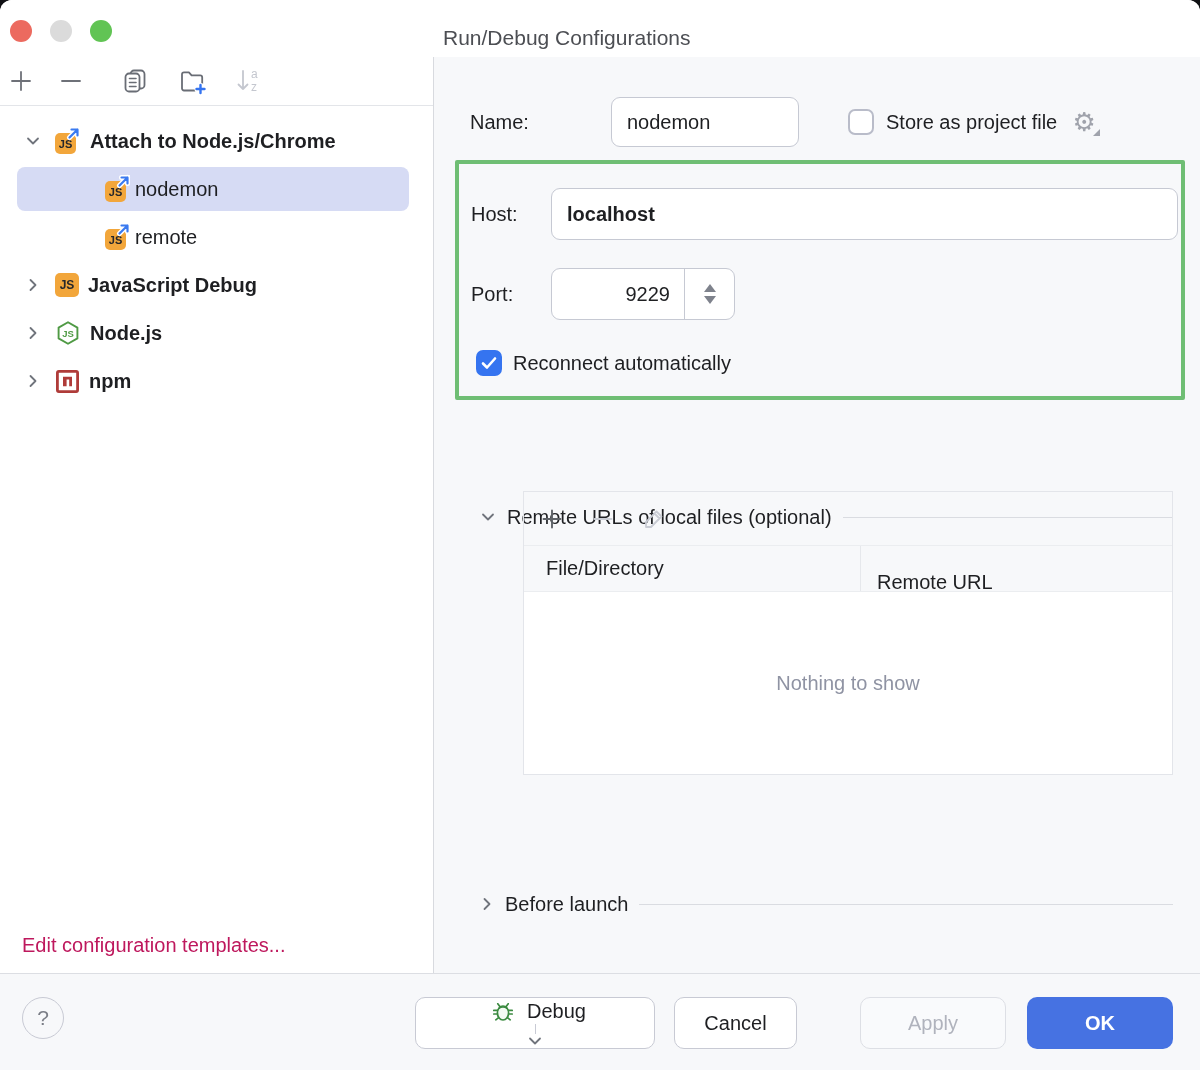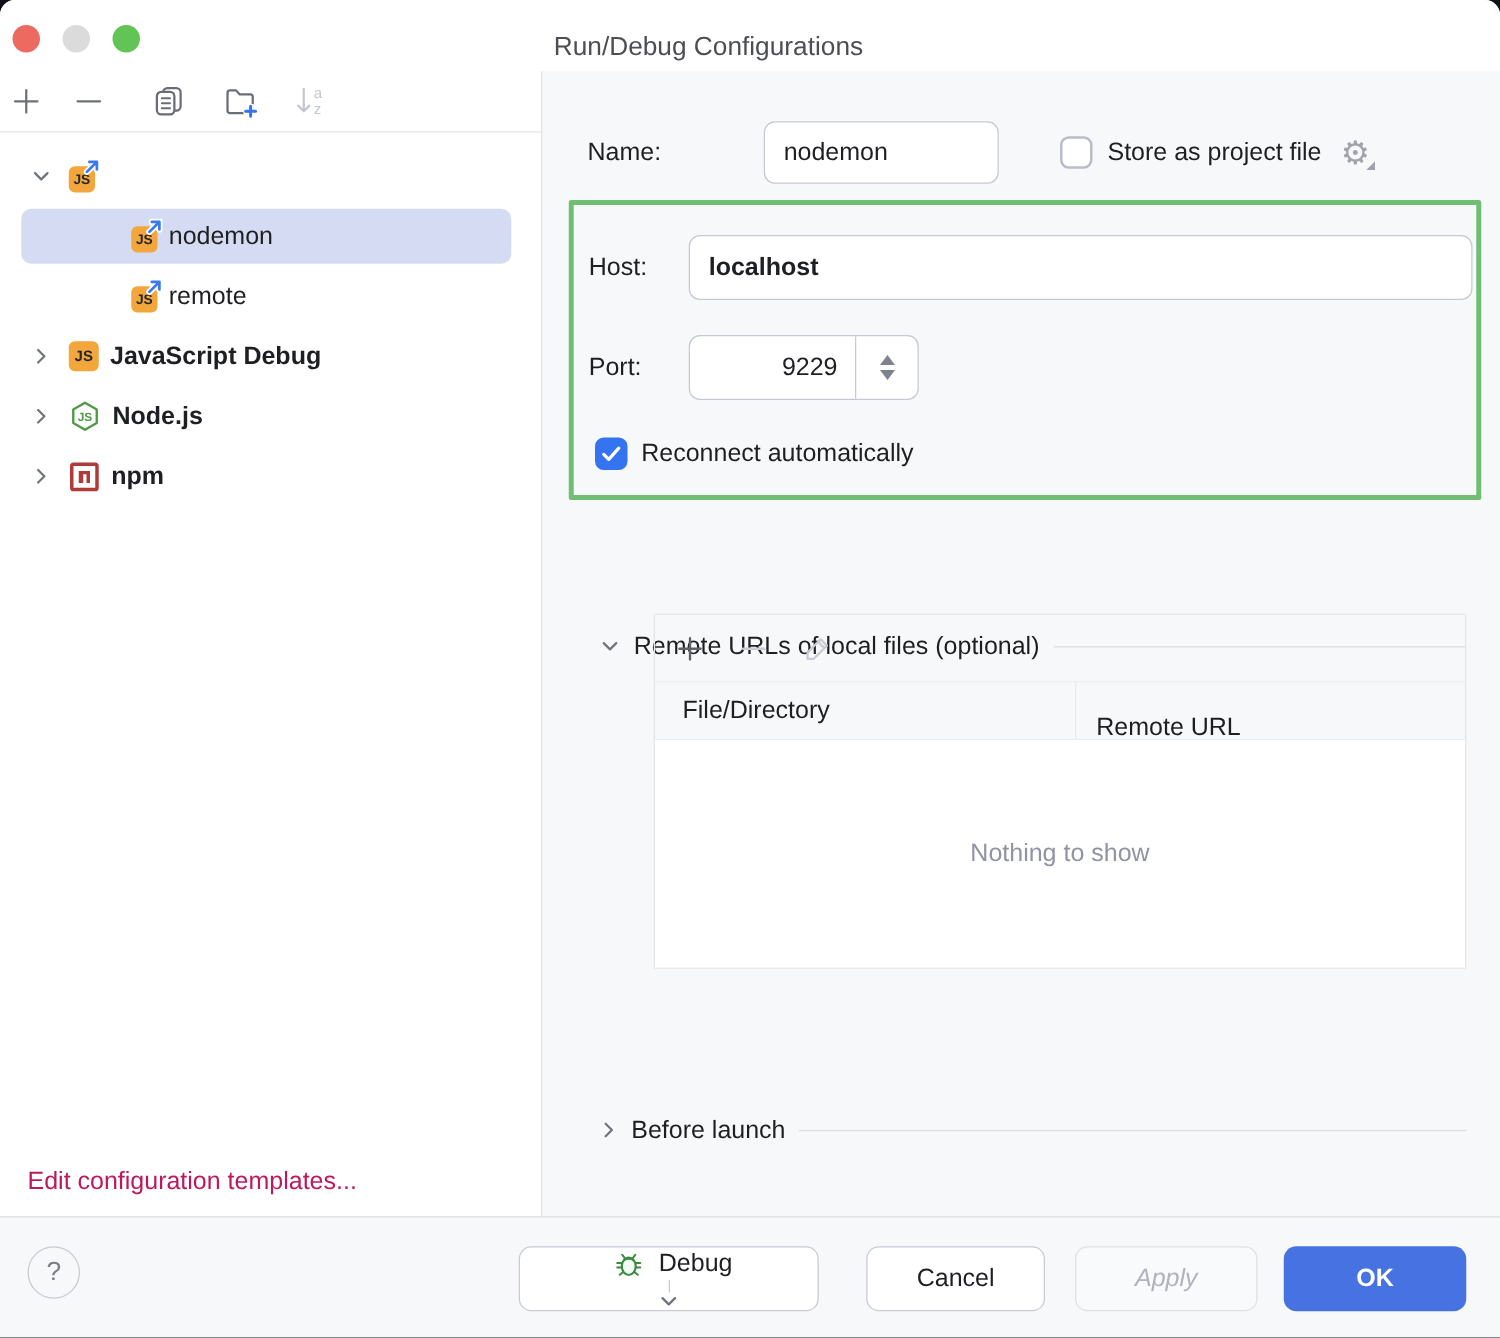--- a/index.html
+++ b/index.html
@@ -68,22 +68,22 @@
   .tbl-col2{padding-left:16px;margin-top:28px;}
   .tbl-body{flex:1;background:#FFFFFF;display:flex;align-items:center;justify-content:center;font-size:20px;color:#8F93A3;}
   
   .footer{position:relative;height:97px;background:#F7F8FA;border-top:1px solid #DCDEE3;}
   .btn{position:absolute;top:23px;height:52px;border-radius:10px;display:flex;align-items:center;justify-content:center;font-size:20px;color:#1E1F22;background:#FFFFFF;border:1.5px solid #C8CAD4;cursor:pointer;flex-direction:column;}
   .help-btn{position:absolute;top:23px;left:22px;width:42px;height:42px;border-radius:50%;border:1.5px solid #C8CAD4;background:#F7F8FA;color:#7B7E87;font-size:21px;display:flex;align-items:center;justify-content:center;}
   .debug-btn{left:415px;width:240px;justify-content:flex-start;padding:0;}
   .debug-main{display:flex;align-items:center;gap:11px;padding:0 20px 0 26px;height:100%;flex:1;}
   .debug-divider{width:1px;background:#C8CAD4;height:34px;}
   .debug-arrow{width:54px;height:100%;display:flex;align-items:center;justify-content:center;}
-  .cancel-btn{left:693px;width:143px;}
-  .apply-btn{left:860px;width:146px;border-color:#DDDFE5;color:#B0B3BD;background:#F9FAFC;font-style:italic;}
+  .cancel-btn{left:674px;width:123px;}
+  .apply-btn{left:860px;width:146px;border-color:#DDDFE5;color:#B0B3BD;background:#F9FAFC;}
   .ok-btn{left:1027px;width:146px;background:#4672E2;border:none;color:#FFFFFF;font-weight:600;}
 </style>
 </head>
 <body>
 
 <div class="window">
 
   <div class="titlebar">
     <div class="traffic">
       <span class="light red"></span>
@@ -138,20 +138,21 @@
                 <polyline points="3,4.5 8,9.5 13,4.5" stroke="#70747C" stroke-width="1.8" fill="none" stroke-linecap="round" stroke-linejoin="round"></polyline>
               </svg>
           </span>
           <span class="row-icon jsq">
             <span class="sq">JS</span>
             <svg width="15" height="15" viewBox="0 0 15 15">
                 <path d="M3.5 11.5L11.5 3.5M5.5 3.5h6v6" stroke="#FFFFFF" stroke-width="5" fill="none" stroke-linecap="round"></path>
                 <path d="M3.5 11.5L11.5 3.5M5.5 3.5h6v6" stroke="#3A7AF0" stroke-width="2.2" fill="none" stroke-linecap="round" stroke-linejoin="round"></path>
               </svg>
           </span>
+          <span class="label">Attach to Node.js/Chrome</span>
         </div>
 
         <div class="tree-row child selected">
           <span class="row-icon jsq">
             <span class="sq">JS</span>
             <svg width="15" height="15" viewBox="0 0 15 15">
                 <path d="M3.5 11.5L11.5 3.5M5.5 3.5h6v6" stroke="#FFFFFF" stroke-width="5" fill="none" stroke-linecap="round"></path>
                 <path d="M3.5 11.5L11.5 3.5M5.5 3.5h6v6" stroke="#3A7AF0" stroke-width="2.2" fill="none" stroke-linecap="round" stroke-linejoin="round"></path>
               </svg>
           </span>

